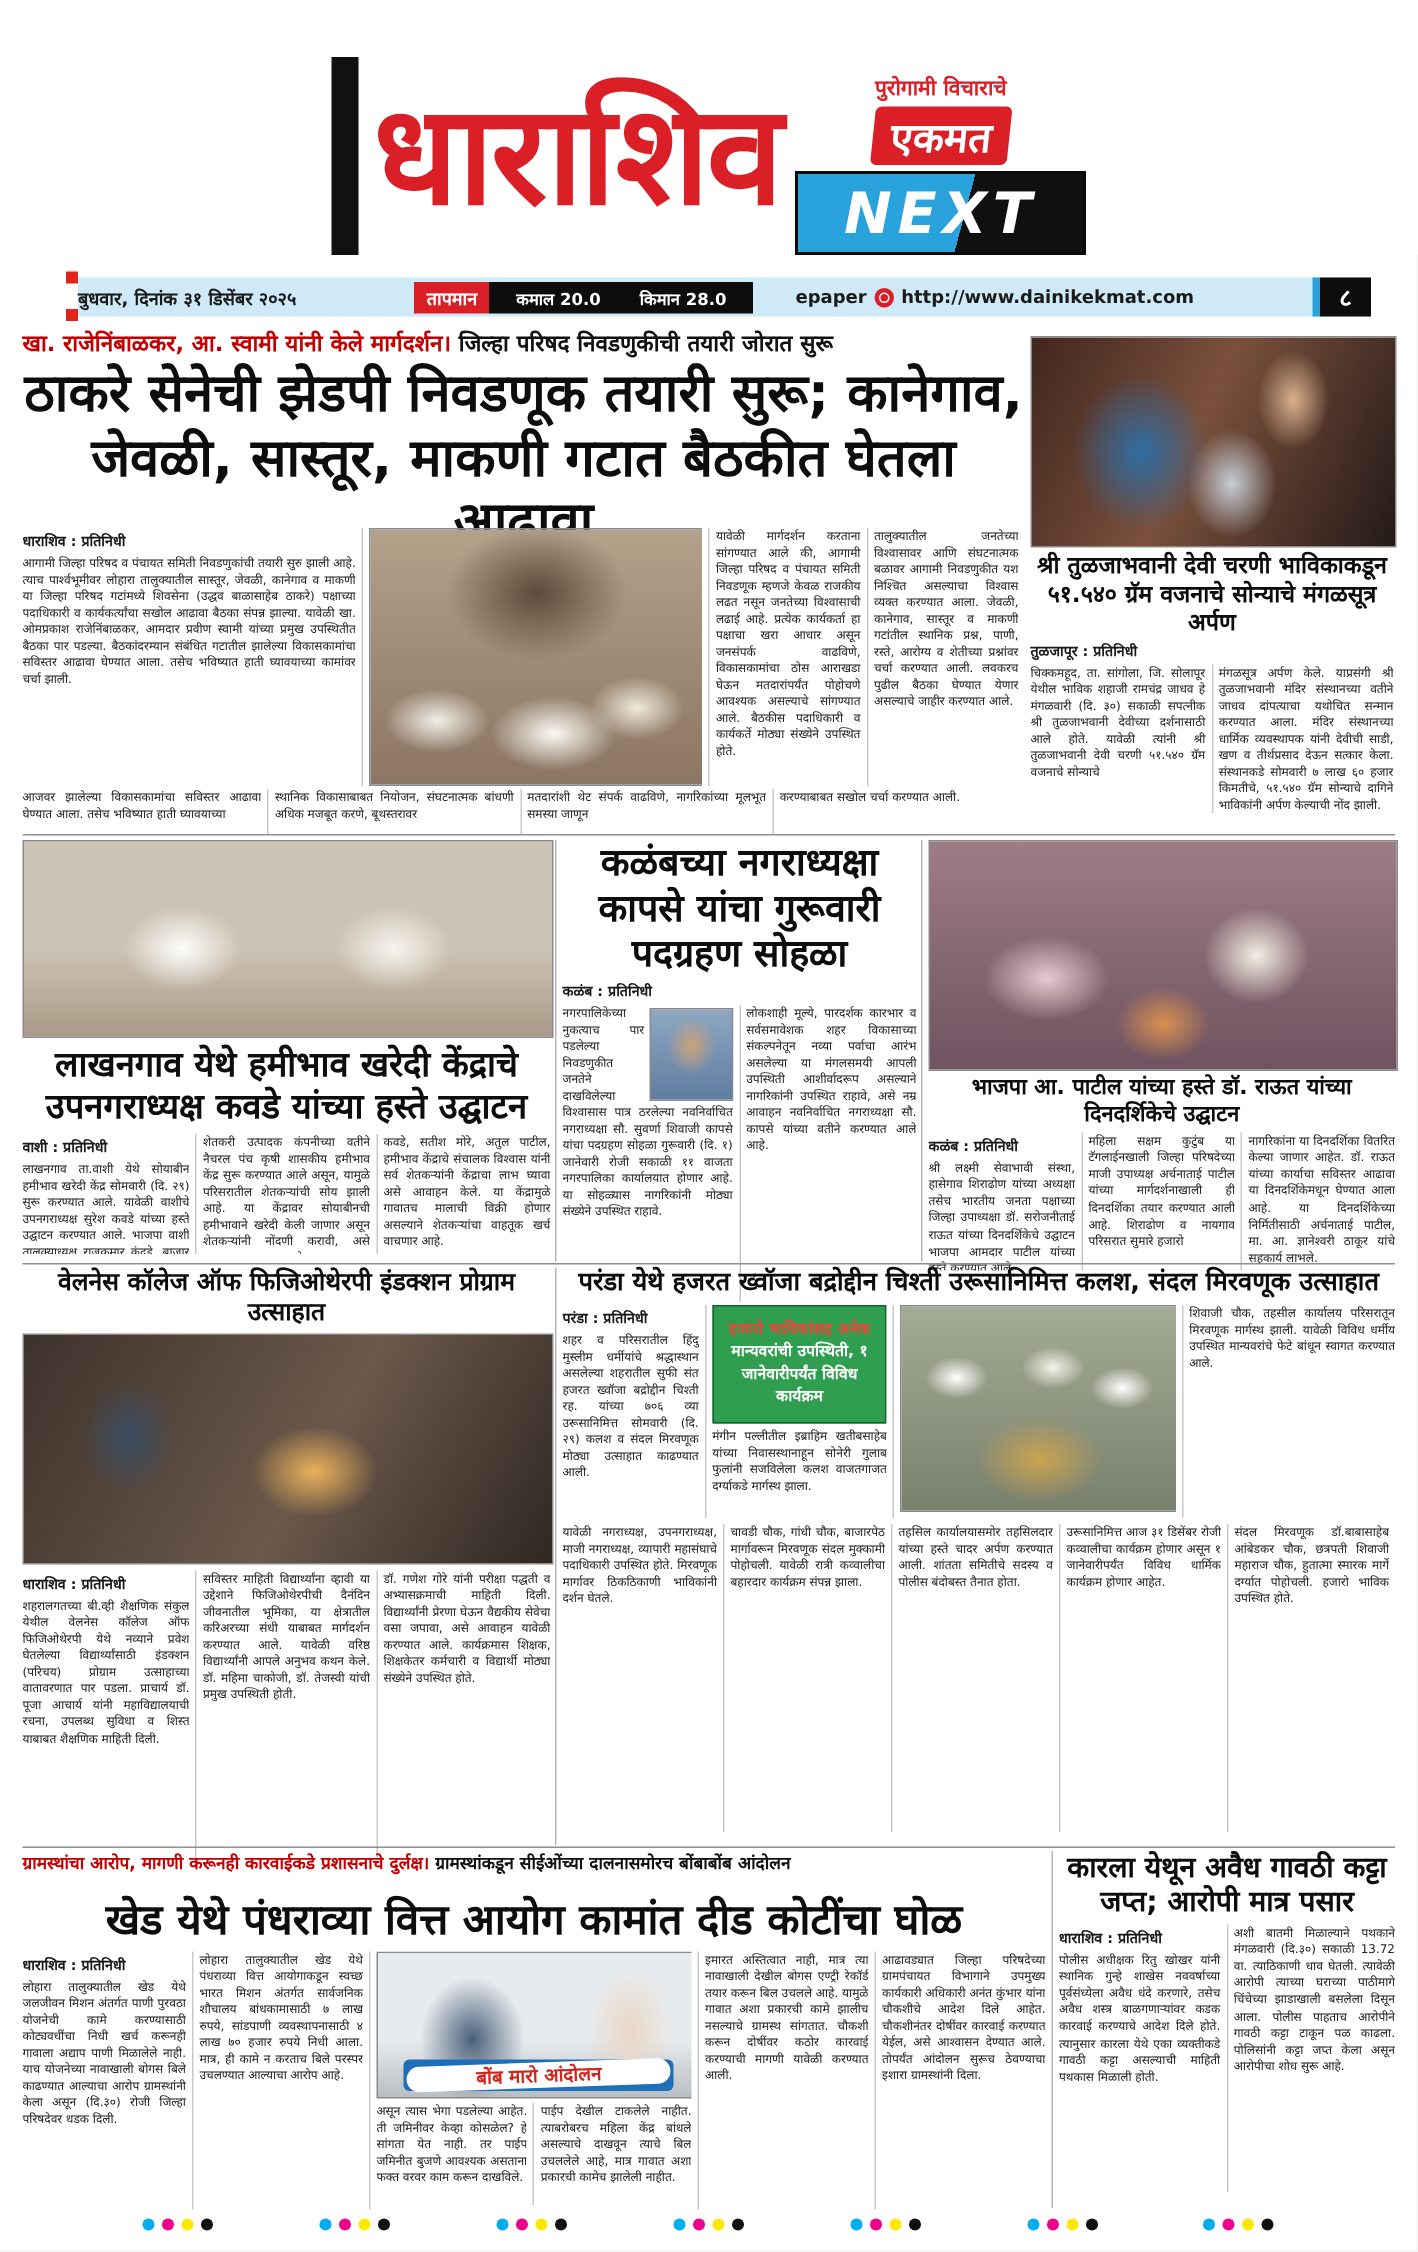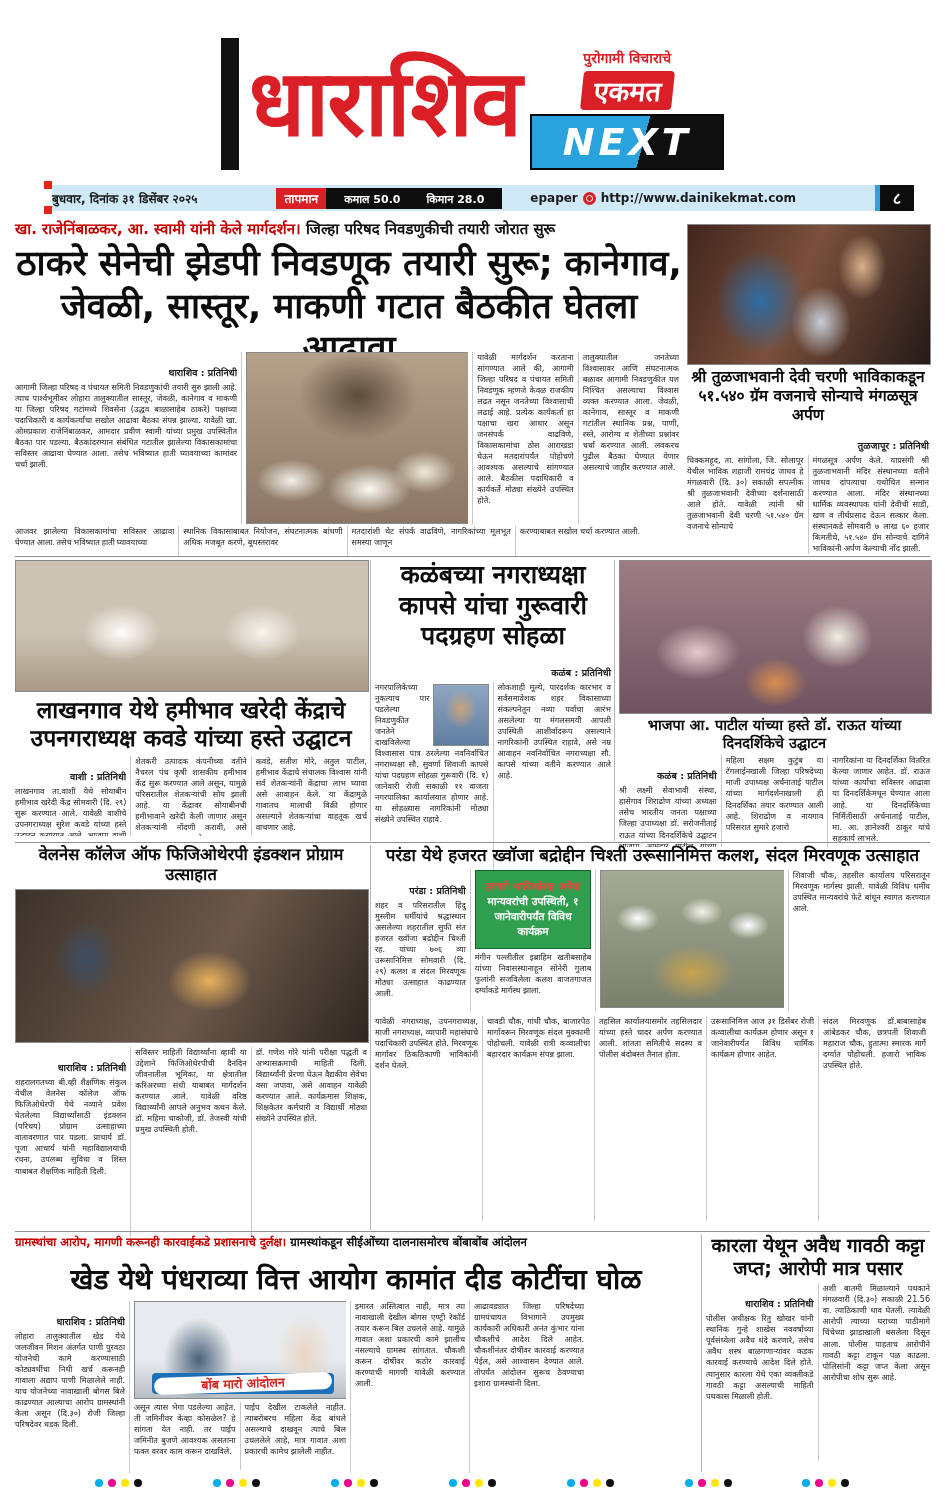--- a/index.html
+++ b/index.html
@@ -25,21 +25,21 @@
   .dl-epaper .globe::after{content:"";position:absolute;inset:3px;border-radius:50%;border:1.5px solid #fff;}
   .dl-page{margin-left:auto;display:flex;align-items:stretch;height:26px;}
   .dl-pagebar{width:5px;background:#2aa3dc;}
   .dl-pagenum{width:34px;background:#0d0d0d;color:#fff;display:flex;align-items:center;justify-content:center;font-size:16px;font-weight:700;}
   .regsq{position:absolute;width:8px;height:8px;background:#e1251b;}
   
   .kicker{font-weight:800;}
   .kicker .kr{color:#c40000;}
   .kicker .kb{color:#111;}
   .hl{font-weight:800;color:#0d0d0d;text-align:center;line-height:1.22;}
-  .byline{font-size:9.5px;font-weight:800;text-align:right;margin:14px 0 3px;}
+  .byline{font-size:9.5px;font-weight:800;text-align:left;margin:2px 0 3px;}
   .body{font-size:8px;line-height:1.38;text-align:justify;margin:0;color:#222;}
   .cols{display:flex;}
   .col{overflow:hidden;}
   .col + .col{border-left:1px solid #c8c8c8;margin-left:4px;padding-left:4px;}
   .rule-h{position:absolute;left:15px;width:915px;border-top:1.5px solid #8f8f8f;}
   .rule-v{position:absolute;border-left:1px solid #b5b5b5;}
   
   .ph{border:1px solid #8a8a8a;overflow:hidden;position:relative;}
   .ph-a{background:radial-gradient(40px 55px at 72% 30%,#d9b08c 0%,rgba(0,0,0,0) 60%),
                radial-gradient(70px 80px at 30% 55%,#2e6da4 0%,rgba(0,0,0,0) 65%),
@@ -94,21 +94,21 @@
       <div class="nextlogo">NEXT</div>
     </div>
   </div>
 
   <div class="regsq" style="left:44px;top:181px;"></div>
   <div class="regsq" style="left:44px;top:206px;"></div>
   <div class="dateline">
     <div class="dl-date">बुधवार, दिनांक ३१ डिसेंबर २०२५</div>
     <div class="dl-temp">तापमान</div>
     <div class="dl-temps">
-      <b>कमाल 50.0</b>
+      <b>कमाल 20.0</b>
       <b>किमान 28.0</b>
     </div>
     <div class="dl-epaper">
       <span>epaper</span>
       <span class="globe"></span>
       <span>http://www.dainikekmat.com</span>
     </div>
     <div class="dl-page">
       <div class="dl-pagebar"></div>
       <div class="dl-pagenum">८</div>
@@ -146,21 +146,21 @@
       </div>
       <div class="col" style="width:98px;">
           <p class="body">यावेळी मार्गदर्शन करताना सांगण्यात आले की, आगामी जिल्हा परिषद व पंचायत समिती निवडणूक म्हणजे केवळ राजकीय लढत नसून जनतेच्या विश्वासाची लढाई आहे. प्रत्येक कार्यकर्ता हा पक्षाचा खरा आधार असून जनसंपर्क वाढविणे, विकासकामांचा ठोस आराखडा घेऊन मतदारांपर्यंत पोहोचणे आवश्यक असल्याचे सांगण्यात आले. बैठकीस पदाधिकारी व कार्यकर्ते मोठ्या संख्येने उपस्थित होते.</p>
         </div>
       <div class="col" style="width:98px;">
           <p class="body">तालुक्यातील जनतेच्या विश्वासावर आणि संघटनात्मक बळावर आगामी निवडणुकीत यश निश्चित असल्याचा विश्वास व्यक्त करण्यात आला. जेवळी, कानेगाव, सास्तूर व माकणी गटांतील स्थानिक प्रश्न, पाणी, रस्ते, आरोग्य व शेतीच्या प्रश्नांवर चर्चा करण्यात आली. लवकरच पुढील बैठका घेण्यात येणार असल्याचे जाहीर करण्यात आले.</p>
         </div>
     </div>
 
     <div class="cols" style="position:absolute;top:308px;left:0;width:664px;height:30px;">
-      <div class="col" style="width:160px;font-family:Liberation Serif, serif;">
+      <div class="col" style="width:160px;">
           <p class="body">आजवर झालेल्या विकासकामांचा सविस्तर आढावा घेण्यात आला. तसेच भविष्यात हाती घ्यावयाच्या</p>
         </div>
       <div class="col" style="width:160px;">
           <p class="body">स्थानिक विकासाबाबत नियोजन, संघटनात्मक बांधणी अधिक मजबूत करणे, बूथस्तरावर</p>
         </div>
       <div class="col" style="width:160px;">
           <p class="body">मतदारांशी थेट संपर्क वाढविणे, नागरिकांच्या मूलभूत समस्या जाणून</p>
         </div>
       <div class="col" style="width:160px;">
           <p class="body">करण्याबाबत सखोल चर्चा करण्यात आली.</p>
@@ -296,20 +296,23 @@
     <div style="position:absolute;left:0;top:0;width:682px;">
       <div class="kicker" style="font-size:11.5px;">
         <span class="kr">ग्रामस्थांचा आरोप, मागणी करूनही कारवाईकडे प्रशासनाचे दुर्लक्ष।</span><span class="kb"> ग्रामस्थांकडून सीईओंच्या दालनासमोरच बोंबाबोंब आंदोलन</span>
       </div>
       <div class="hl" style="font-size:28px;margin-top:14px;">खेड येथे पंधराव्या वित्त आयोग कामांत दीड कोटींचा घोळ</div>
       <div class="cols" style="margin-top:4px;height:172px;">
         <div class="col" style="width:110px;">
           <div class="byline">धाराशिव : प्रतिनिधी</div>
           <p class="body">लोहारा तालुक्यातील खेड येथे जलजीवन मिशन अंतर्गत पाणी पुरवठा योजनेची कामे करण्यासाठी कोट्यवधींचा निधी खर्च करूनही गावाला अद्याप पाणी मिळालेले नाही. याच योजनेच्या नावाखाली बोगस बिले काढण्यात आल्याचा आरोप ग्रामस्थांनी केला असून (दि.३०) रोजी जिल्हा परिषदेवर धडक दिली.</p>
         </div>
+        <div class="col" style="width:110px;">
+            <p class="body">लोहारा तालुक्यातील खेड येथे पंधराव्या वित्त आयोगाकडून स्वच्छ भारत मिशन अंतर्गत सार्वजनिक शौचालय बांधकामासाठी ७ लाख रुपये, सांडपाणी व्यवस्थापनासाठी ४ लाख ७० हजार रुपये निधी आला. मात्र, ही कामे न करताच बिले परस्पर उचलण्यात आल्याचा आरोप आहे.</p>
+          </div>
         <div class="col" style="width:212px;">
           <div class="ph ph-h" style="width:100%;height:96px;">
             <div class="banner">
               <div class="banner-inner">बोंब मारो आंदोलन</div>
             </div>
           </div>
           <div class="cols" style="margin-top:3px;height:68px;">
             <div class="col" style="width:102px;">
                 <p class="body">असून त्यास भेगा पडलेल्या आहेत. ती जमिनीवर केव्हा कोसळेल? हे सांगता येत नाही. तर पाईप जमिनीत बुजणे आवश्यक असताना फक्त वरवर काम करून दाखविले.</p>
               </div>
@@ -330,21 +333,21 @@
     <div class="rule-v" style="left:686px;top:0;height:238px;"></div>
 
     <div style="position:absolute;left:691px;top:0;width:224px;">
       <div class="hl" style="font-size:19px;">कारला येथून अवैध गावठी कट्टा जप्त; आरोपी मात्र पसार</div>
       <div class="cols" style="margin-top:3px;height:178px;">
         <div class="col" style="width:108px;">
           <div class="byline">धाराशिव : प्रतिनिधी</div>
           <p class="body">पोलीस अधीक्षक रितु खोखर यांनी स्थानिक गुन्हे शाखेस नववर्षाच्या पूर्वसंध्येला अवैध धंदे करणारे, तसेच अवैध शस्त्र बाळगणाऱ्यांवर कडक कारवाई करण्याचे आदेश दिले होते. त्यानुसार कारला येथे एका व्यक्तीकडे गावठी कट्टा असल्याची माहिती पथकास मिळाली होती.</p>
         </div>
         <div class="col" style="width:108px;">
-            <p class="body">अशी बातमी मिळाल्याने पथकाने मंगळवारी (दि.३०) सकाळी 21.56 वा. त्याठिकाणी धाव घेतली. त्यावेळी आरोपी त्याच्या घराच्या पाठीमागे चिंचेच्या झाडाखाली बसलेला दिसून आला. पोलीस पाहताच आरोपीने गावठी कट्टा टाकून पळ काढला. पोलिसांनी कट्टा जप्त केला असून आरोपीचा शोध सुरू आहे.</p>
+            <p class="body">अशी बातमी मिळाल्याने पथकाने मंगळवारी (दि.३०) सकाळी 13.72 वा. त्याठिकाणी धाव घेतली. त्यावेळी आरोपी त्याच्या घराच्या पाठीमागे चिंचेच्या झाडाखाली बसलेला दिसून आला. पोलीस पाहताच आरोपीने गावठी कट्टा टाकून पळ काढला. पोलिसांनी कट्टा जप्त केला असून आरोपीचा शोध सुरू आहे.</p>
           </div>
       </div>
     </div>
   </div>
 
   <div class="regdots">
     <div class="dotgroup">
         <span class="dot" style="background:#00aeef"></span>
         <span class="dot" style="background:#ec008c"></span>
         <span class="dot" style="background:#ffe800"></span>

